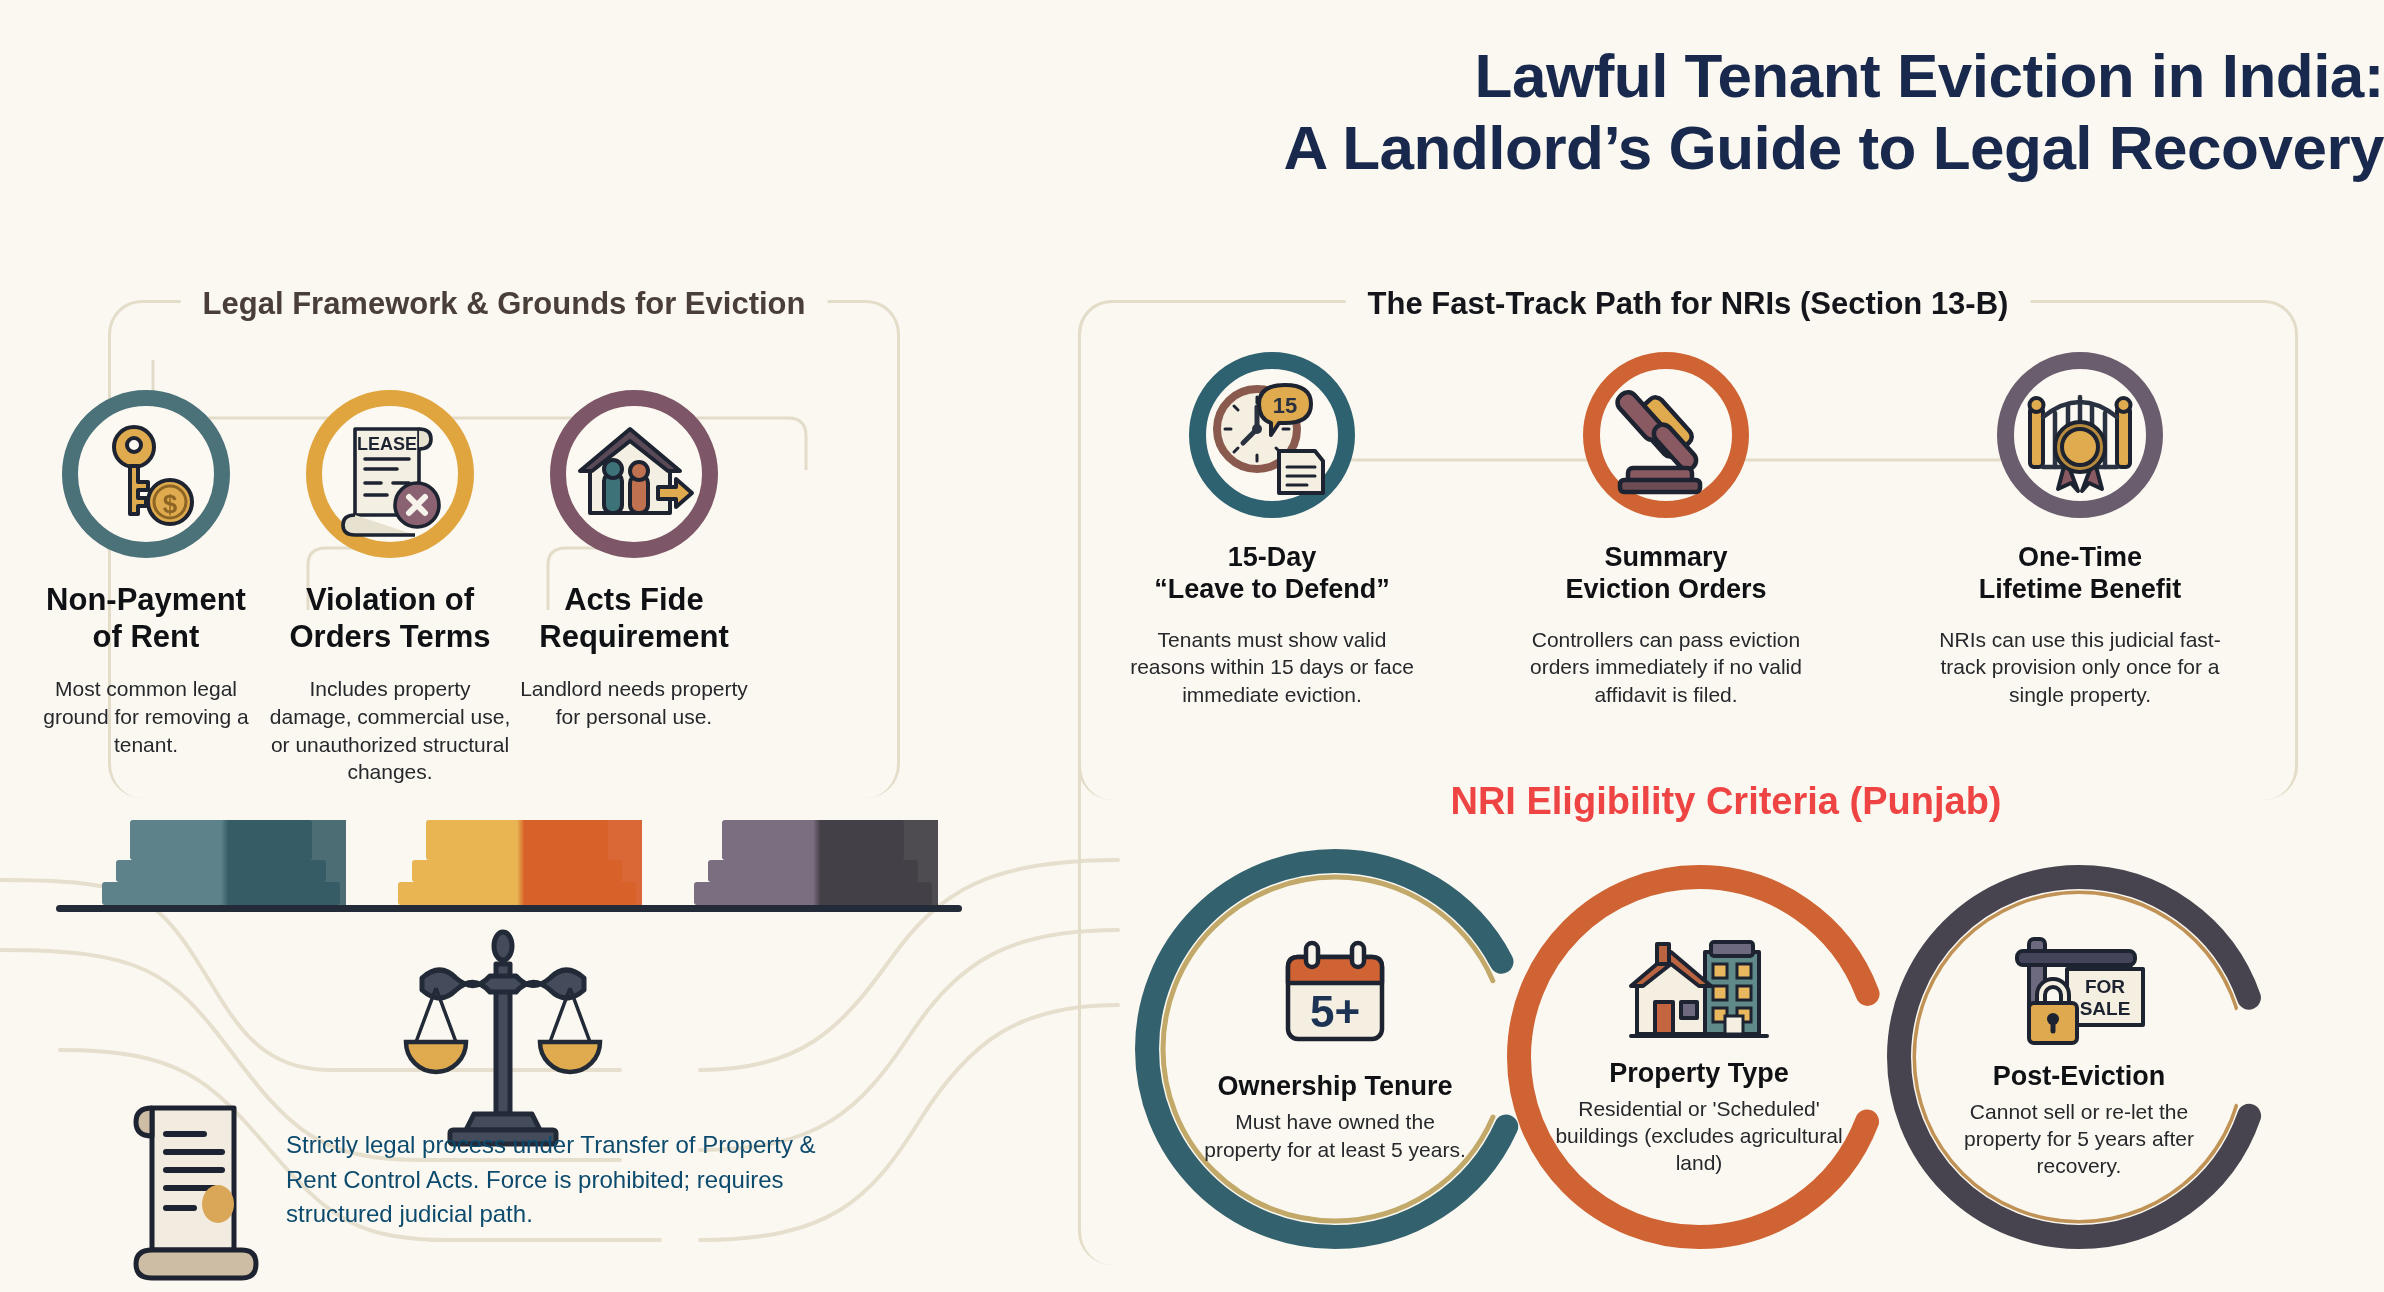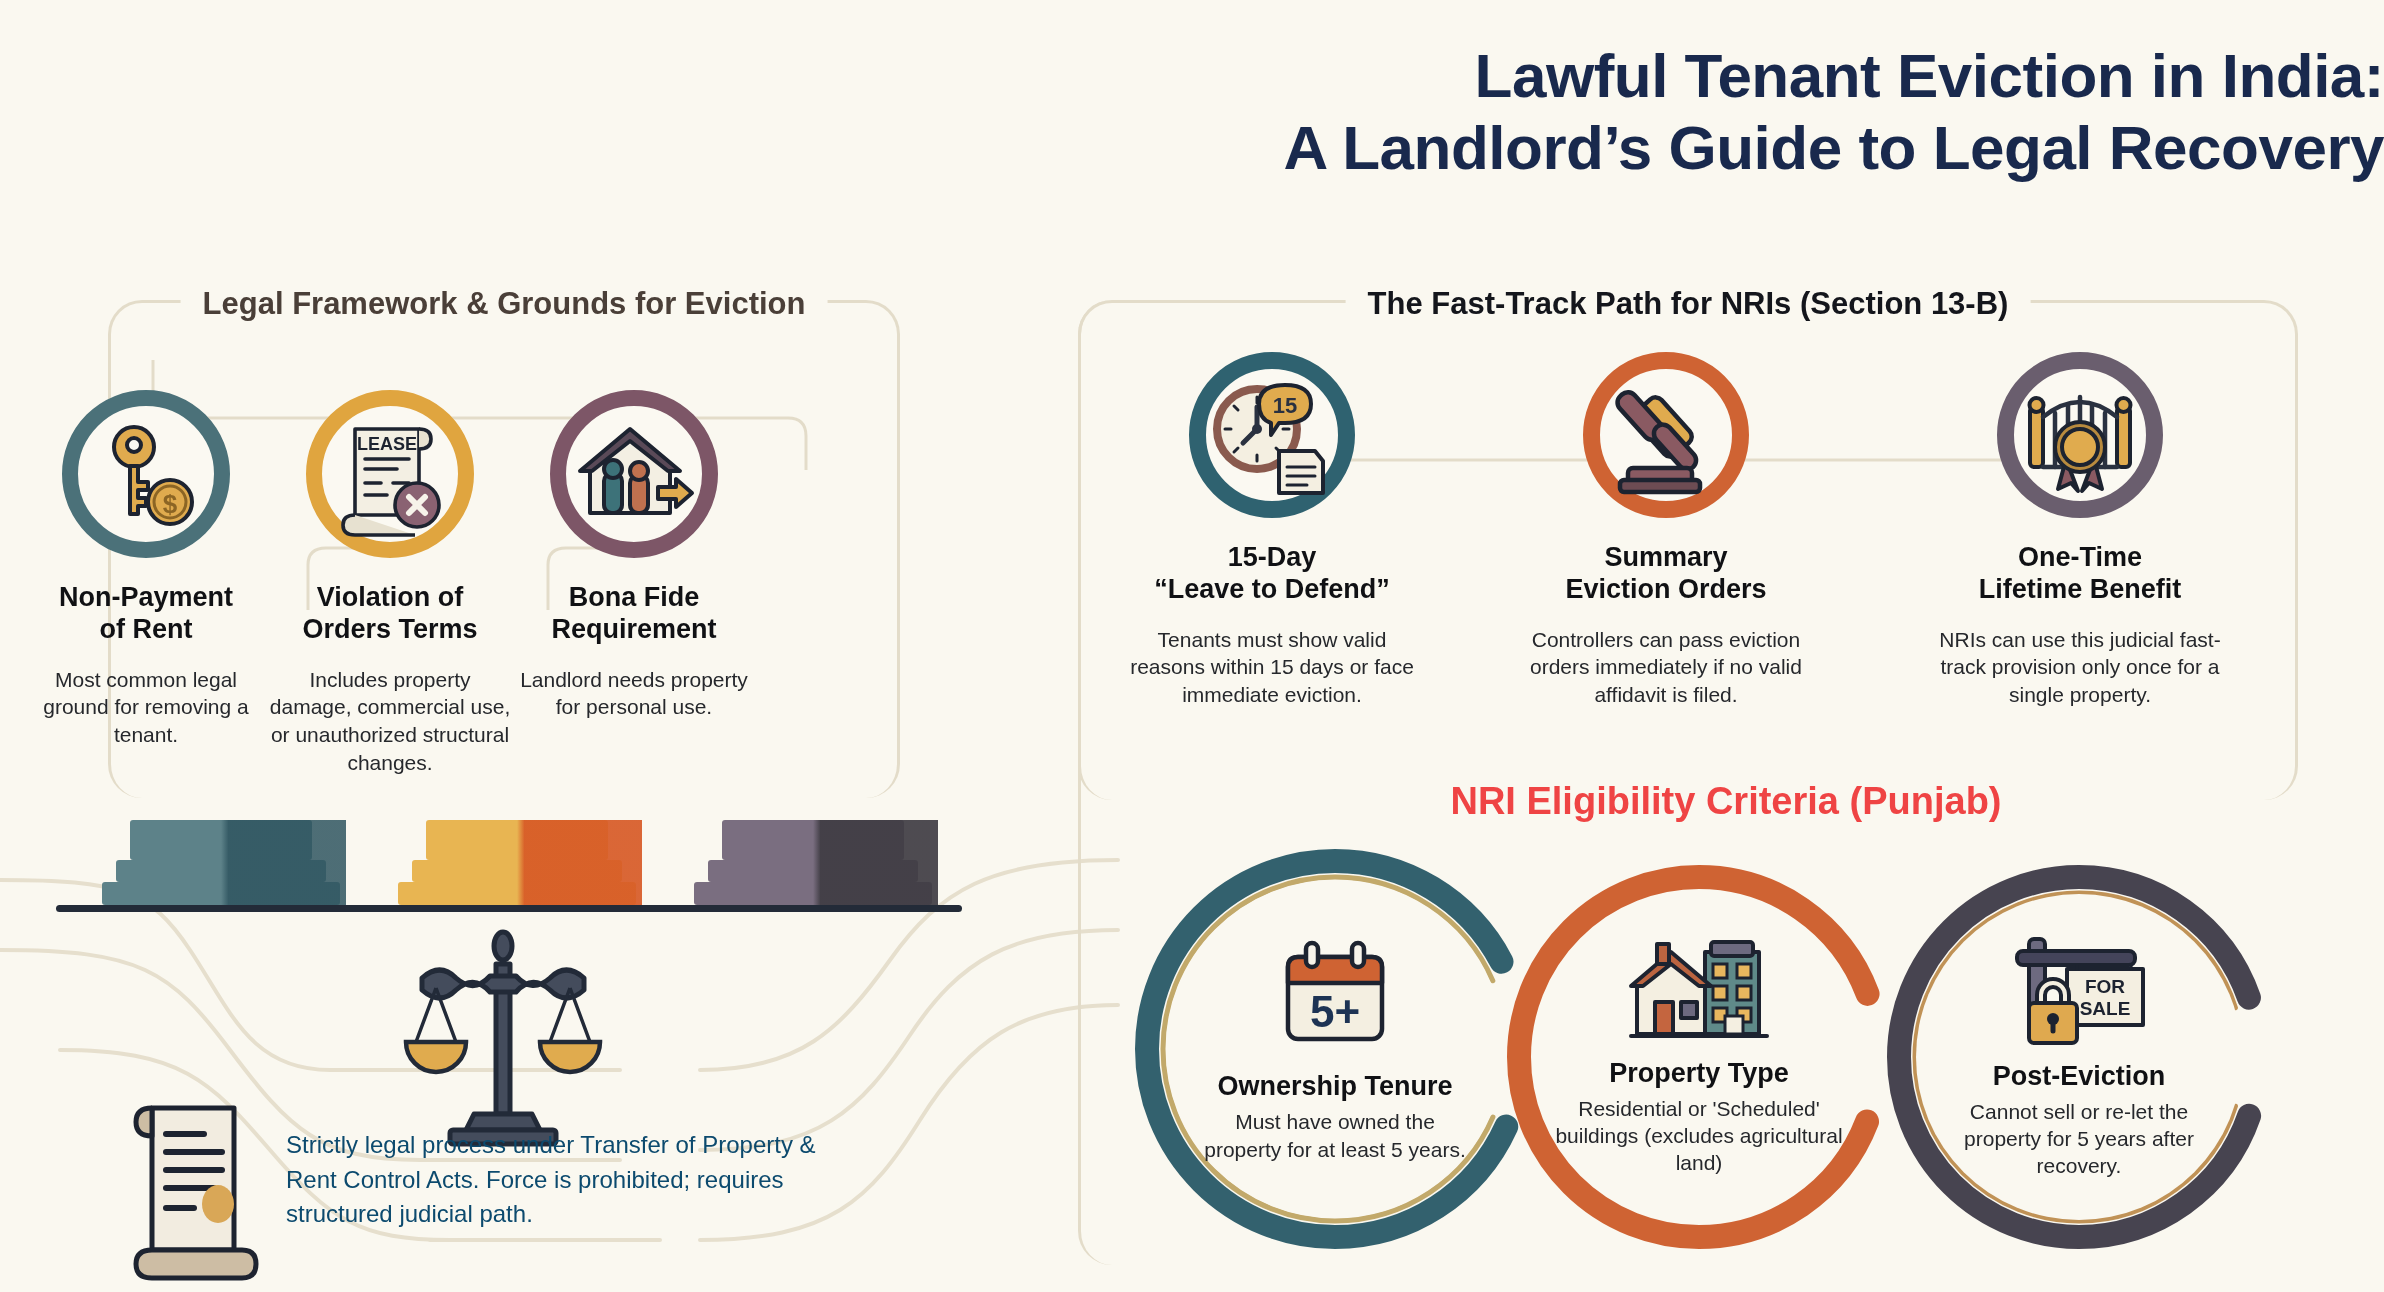--- a/index.html
+++ b/index.html
@@ -62,21 +62,21 @@
   }
   .node-title{
     font-weight:bold;color:#101114;
     line-height:1.18;
   }
   .node-desc{color:#26282c;line-height:1.32;}
 
   
   .left-node{width:248px;}
   .left-node .ring{width:168px;height:168px;border:16px solid #4b7179;text-align:right;}
-  .left-node .node-title{font-size:27px;margin-top:24px;}
+  .left-node .node-title{font-size:31px;margin-top:24px;}
   .left-node .node-desc{font-size:21px;margin-top:20px;}
 
   
   .right-node{width:300px;}
   .right-node .ring{width:166px;height:166px;border:17px solid #2f6270;}
   .right-node .node-title{font-size:27px;margin-top:24px;}
   .right-node .node-desc{font-size:21px;margin-top:20px;}
 
   
   .pedestal{position:absolute;width:250px;height:85px;}
@@ -196,21 +196,21 @@
           <path d="M8 54 L58 12 L108 54 L96 54 L58 24 L20 54 Z" fill="#5a4a58"></path>
           <rect x="32" y="56" width="18" height="40" rx="8" fill="#3d7279"></rect>
           <circle cx="41" cy="52" r="9" fill="#3d7279"></circle>
           <rect x="58" y="58" width="18" height="38" rx="8" fill="#c0714f"></rect>
           <circle cx="67" cy="54" r="9" fill="#c0714f"></circle>
           <path d="M120 76 L104 62 L104 70 L86 70 L86 82 L104 82 L104 90 Z" fill="#e0ab4e"></path>
         </g>
       </svg>
     </div>
     <div class="node-title">
-      <div>Bona Fide</div>
+      <div>Acts Fide</div>
       <div>Requirement</div>
     </div>
     <div class="node-desc">Landlord needs property for personal use.</div>
   </div>
 
   <div class="pedestal" style="left:96px;top:820px">
     <div class="ped-a" style="background:#5d8289"></div>
     <div class="ped-b" style="background:#5d8289"></div>
     <div class="ped-c" style="background:#5d8289"></div>
     <div class="ped-split" style="background:linear-gradient(to right,rgba(47,85,96,0) 0,#2f5560 6%);clip-path:polygon(0 0,100% 0,100% 100%,0 100%);opacity:.85"></div>

